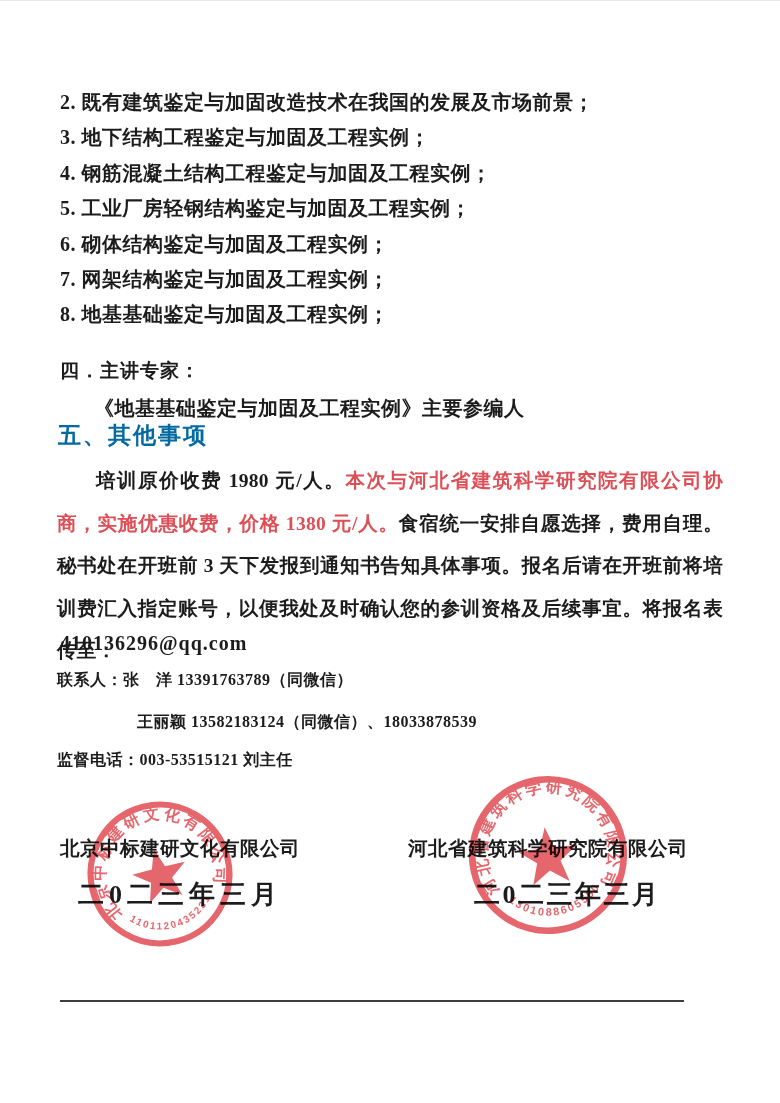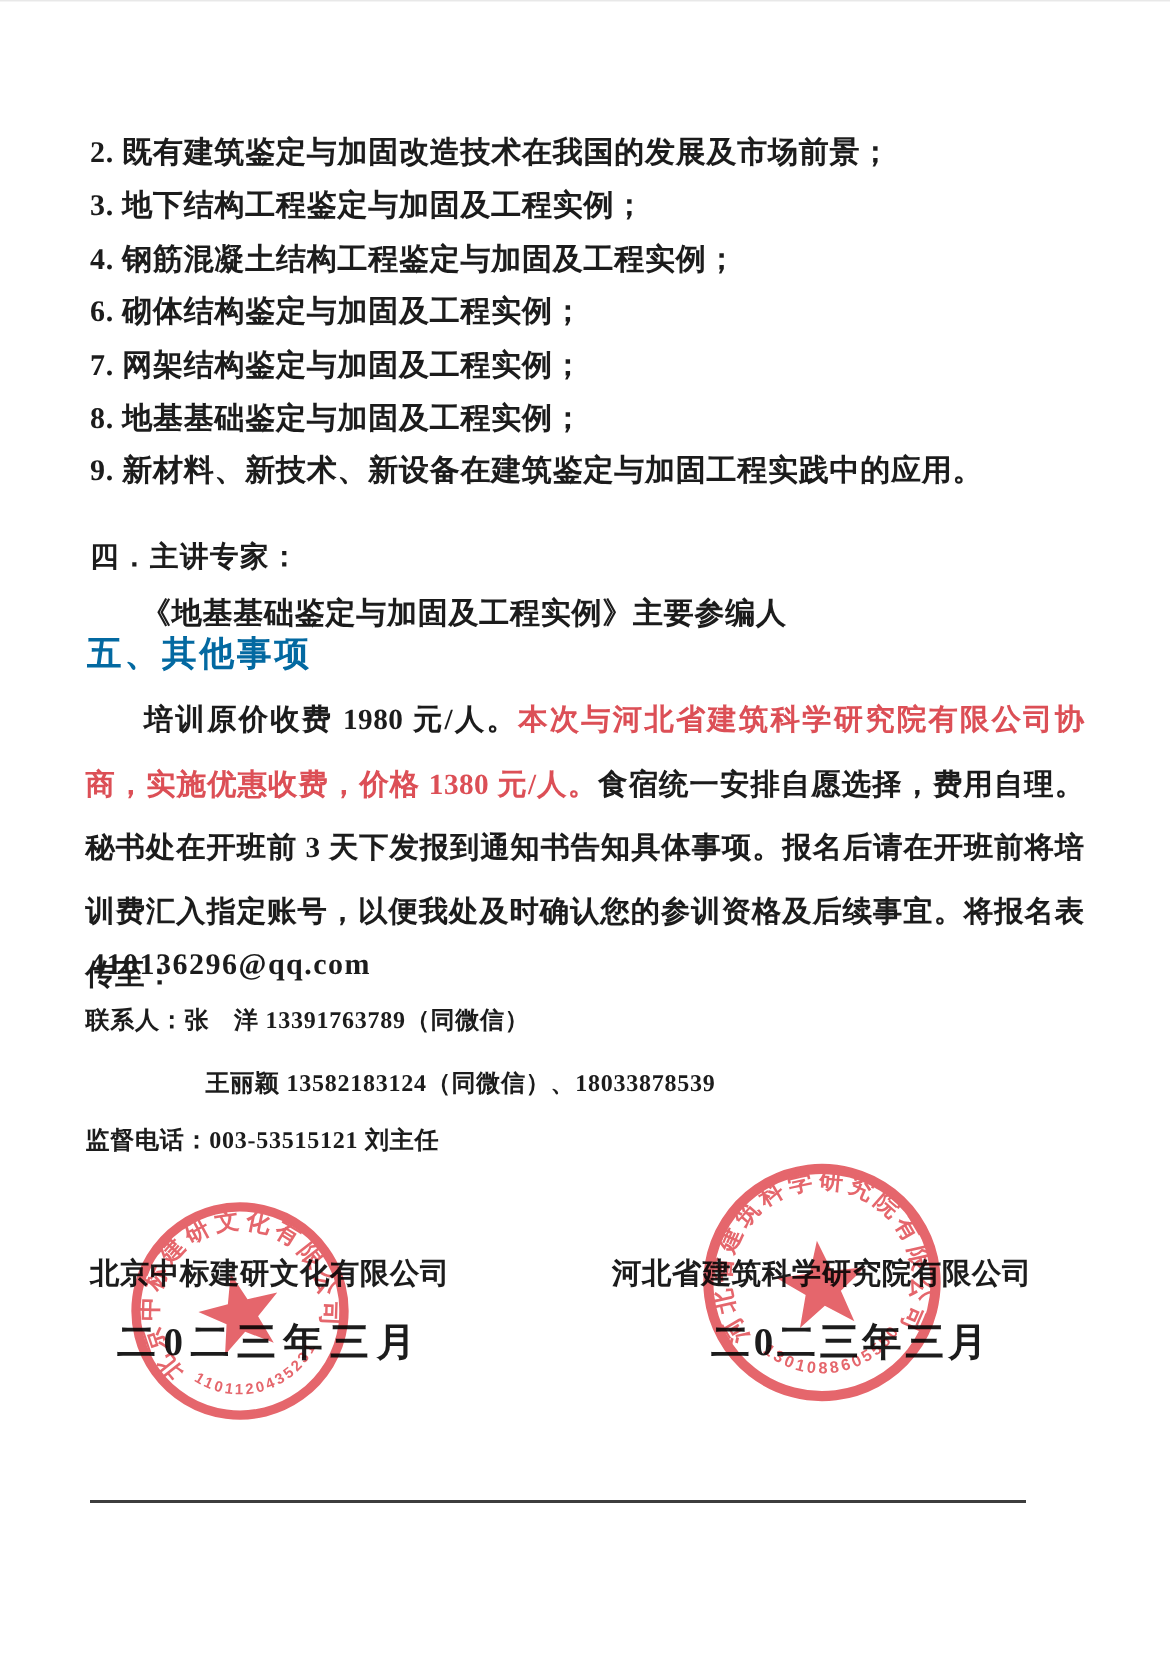--- a/index.html
+++ b/index.html
@@ -68,24 +68,24 @@
 </style>
 </head>
 <body>
 
 <div class="page">
 
   <ol class="topic-list">
     <li>2. 既有建筑鉴定与加固改造技术在我国的发展及市场前景；</li>
     <li>3. 地下结构工程鉴定与加固及工程实例；</li>
     <li>4. 钢筋混凝土结构工程鉴定与加固及工程实例；</li>
+    <li>5. 工业厂房轻钢结构鉴定与加固及工程实例；</li>
     <li>6. 砌体结构鉴定与加固及工程实例；</li>
     <li>7. 网架结构鉴定与加固及工程实例；</li>
     <li>8. 地基基础鉴定与加固及工程实例；</li>
-    <li>9. 新材料、新技术、新设备在建筑鉴定与加固工程实践中的应用。</li>
   </ol>
 
   <div class="sec4-heading">四．主讲专家：</div>
   <div class="sec4-content">《地基基础鉴定与加固及工程实例》主要参编人</div>
 
   <div class="sec5-heading">五、其他事项</div>
 
   <p class="para"><span>培训原价收费 1980 元/人。</span><span class="red">本次与河北省建筑科学研究院有限公司协商，实施优惠收费，价格 1380 元/人。</span><span>食宿统一安排自愿选择，费用自理。秘书处在开班前 3 天下发报到通知书告知具体事项。报名后请在开班前将培训费汇入指定账号，以便我处及时确认您的参训资格及后续事宜。将报名表传至：</span></p>
 
   <div class="email-line">410136296@qq.com</div>

